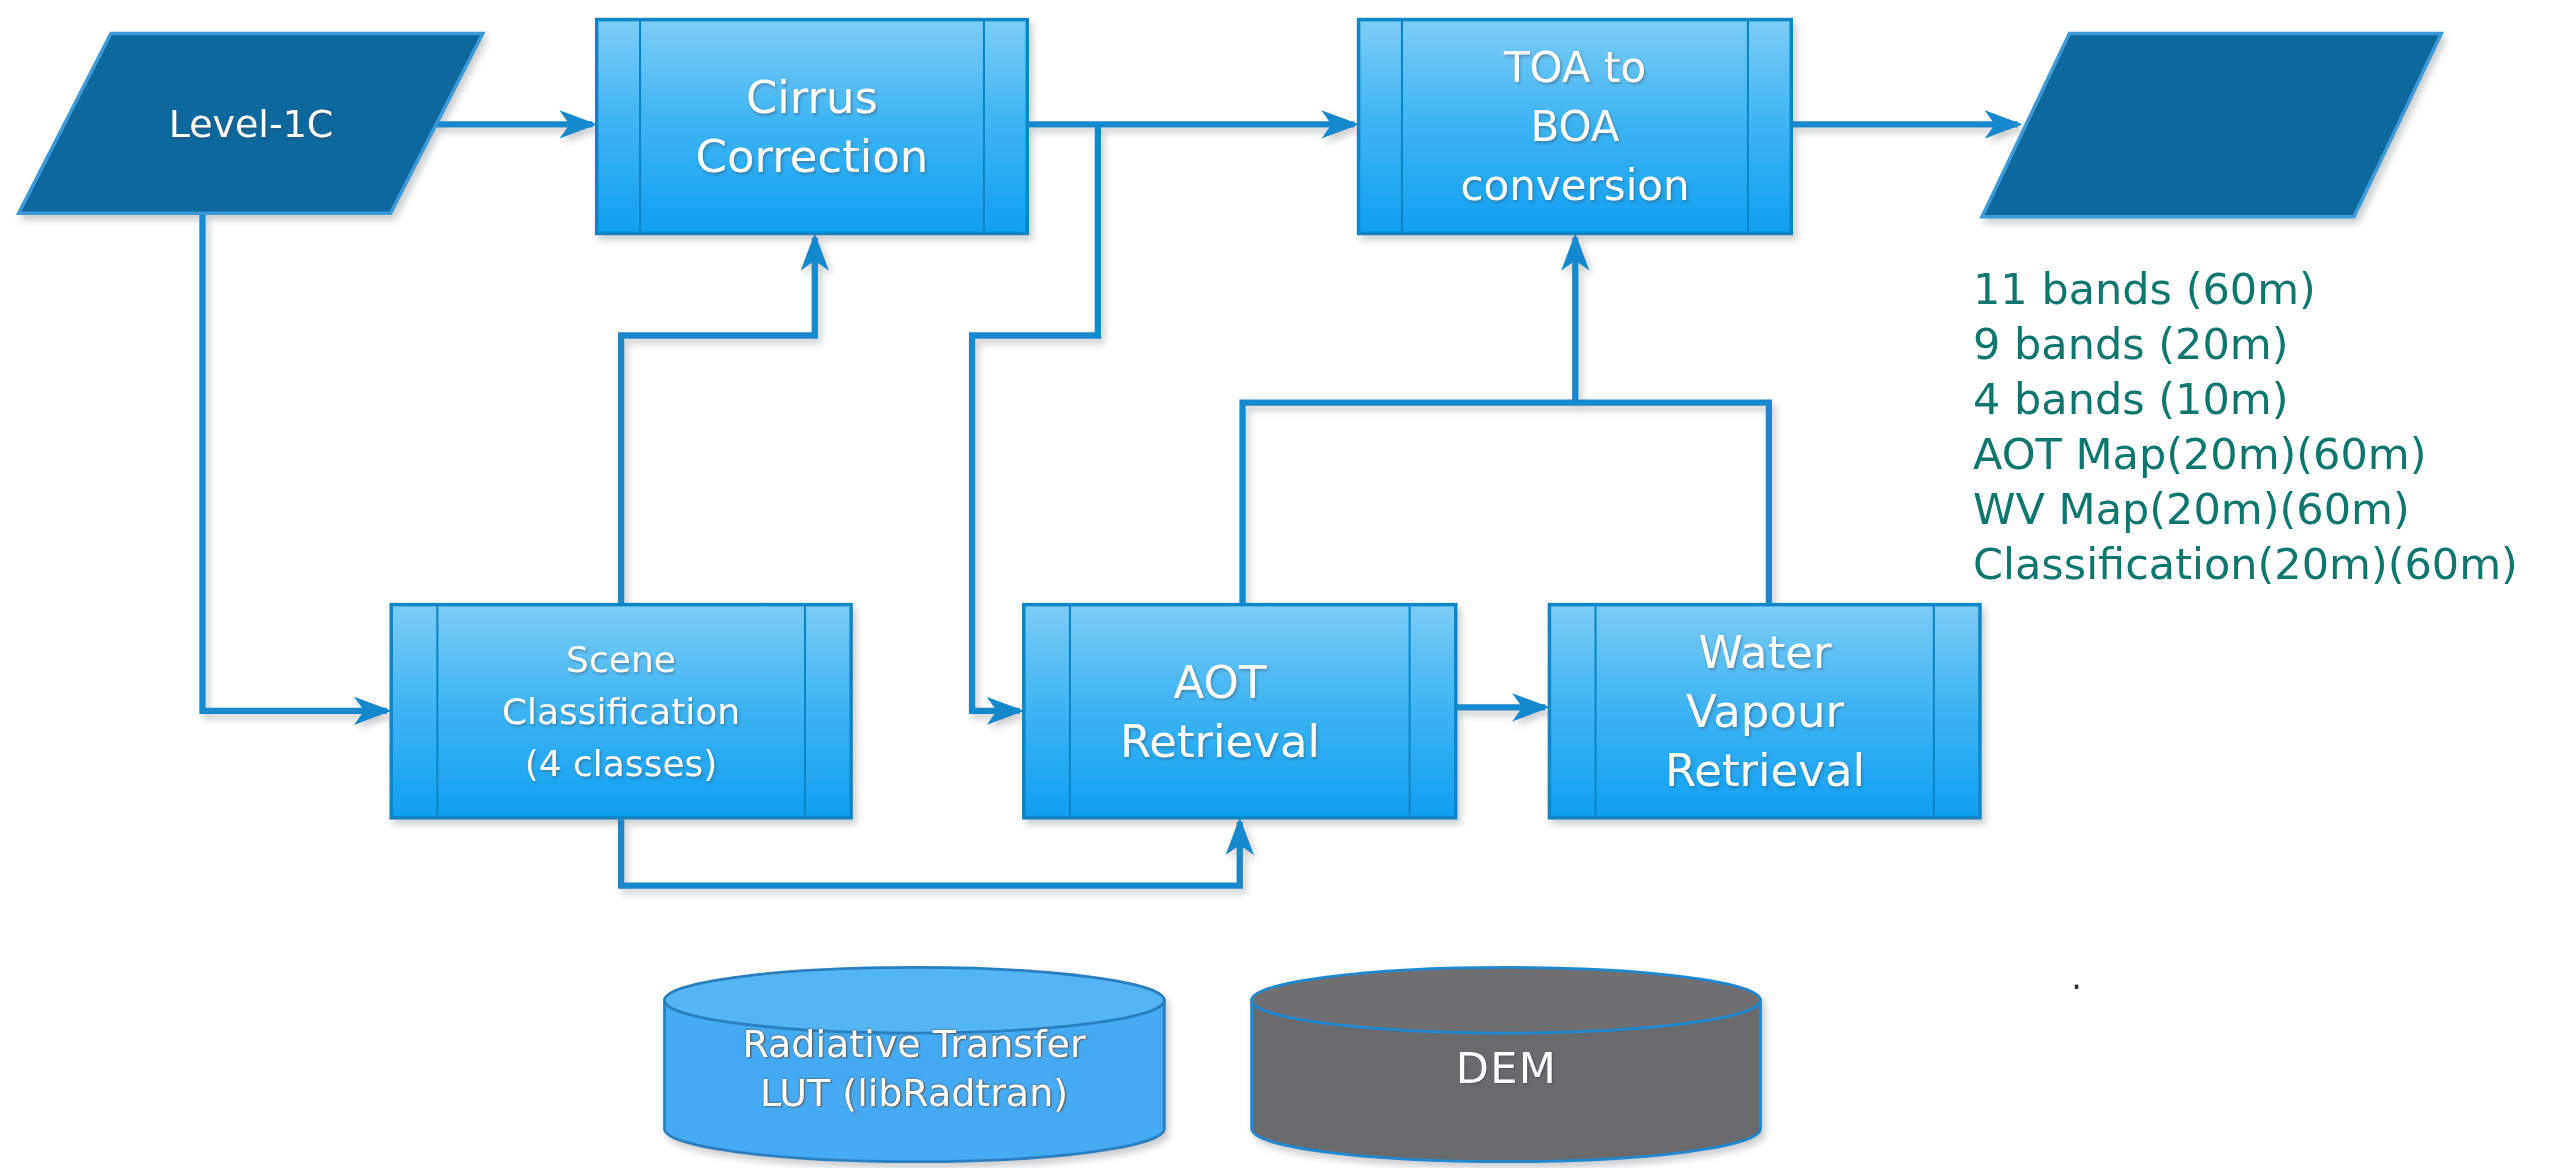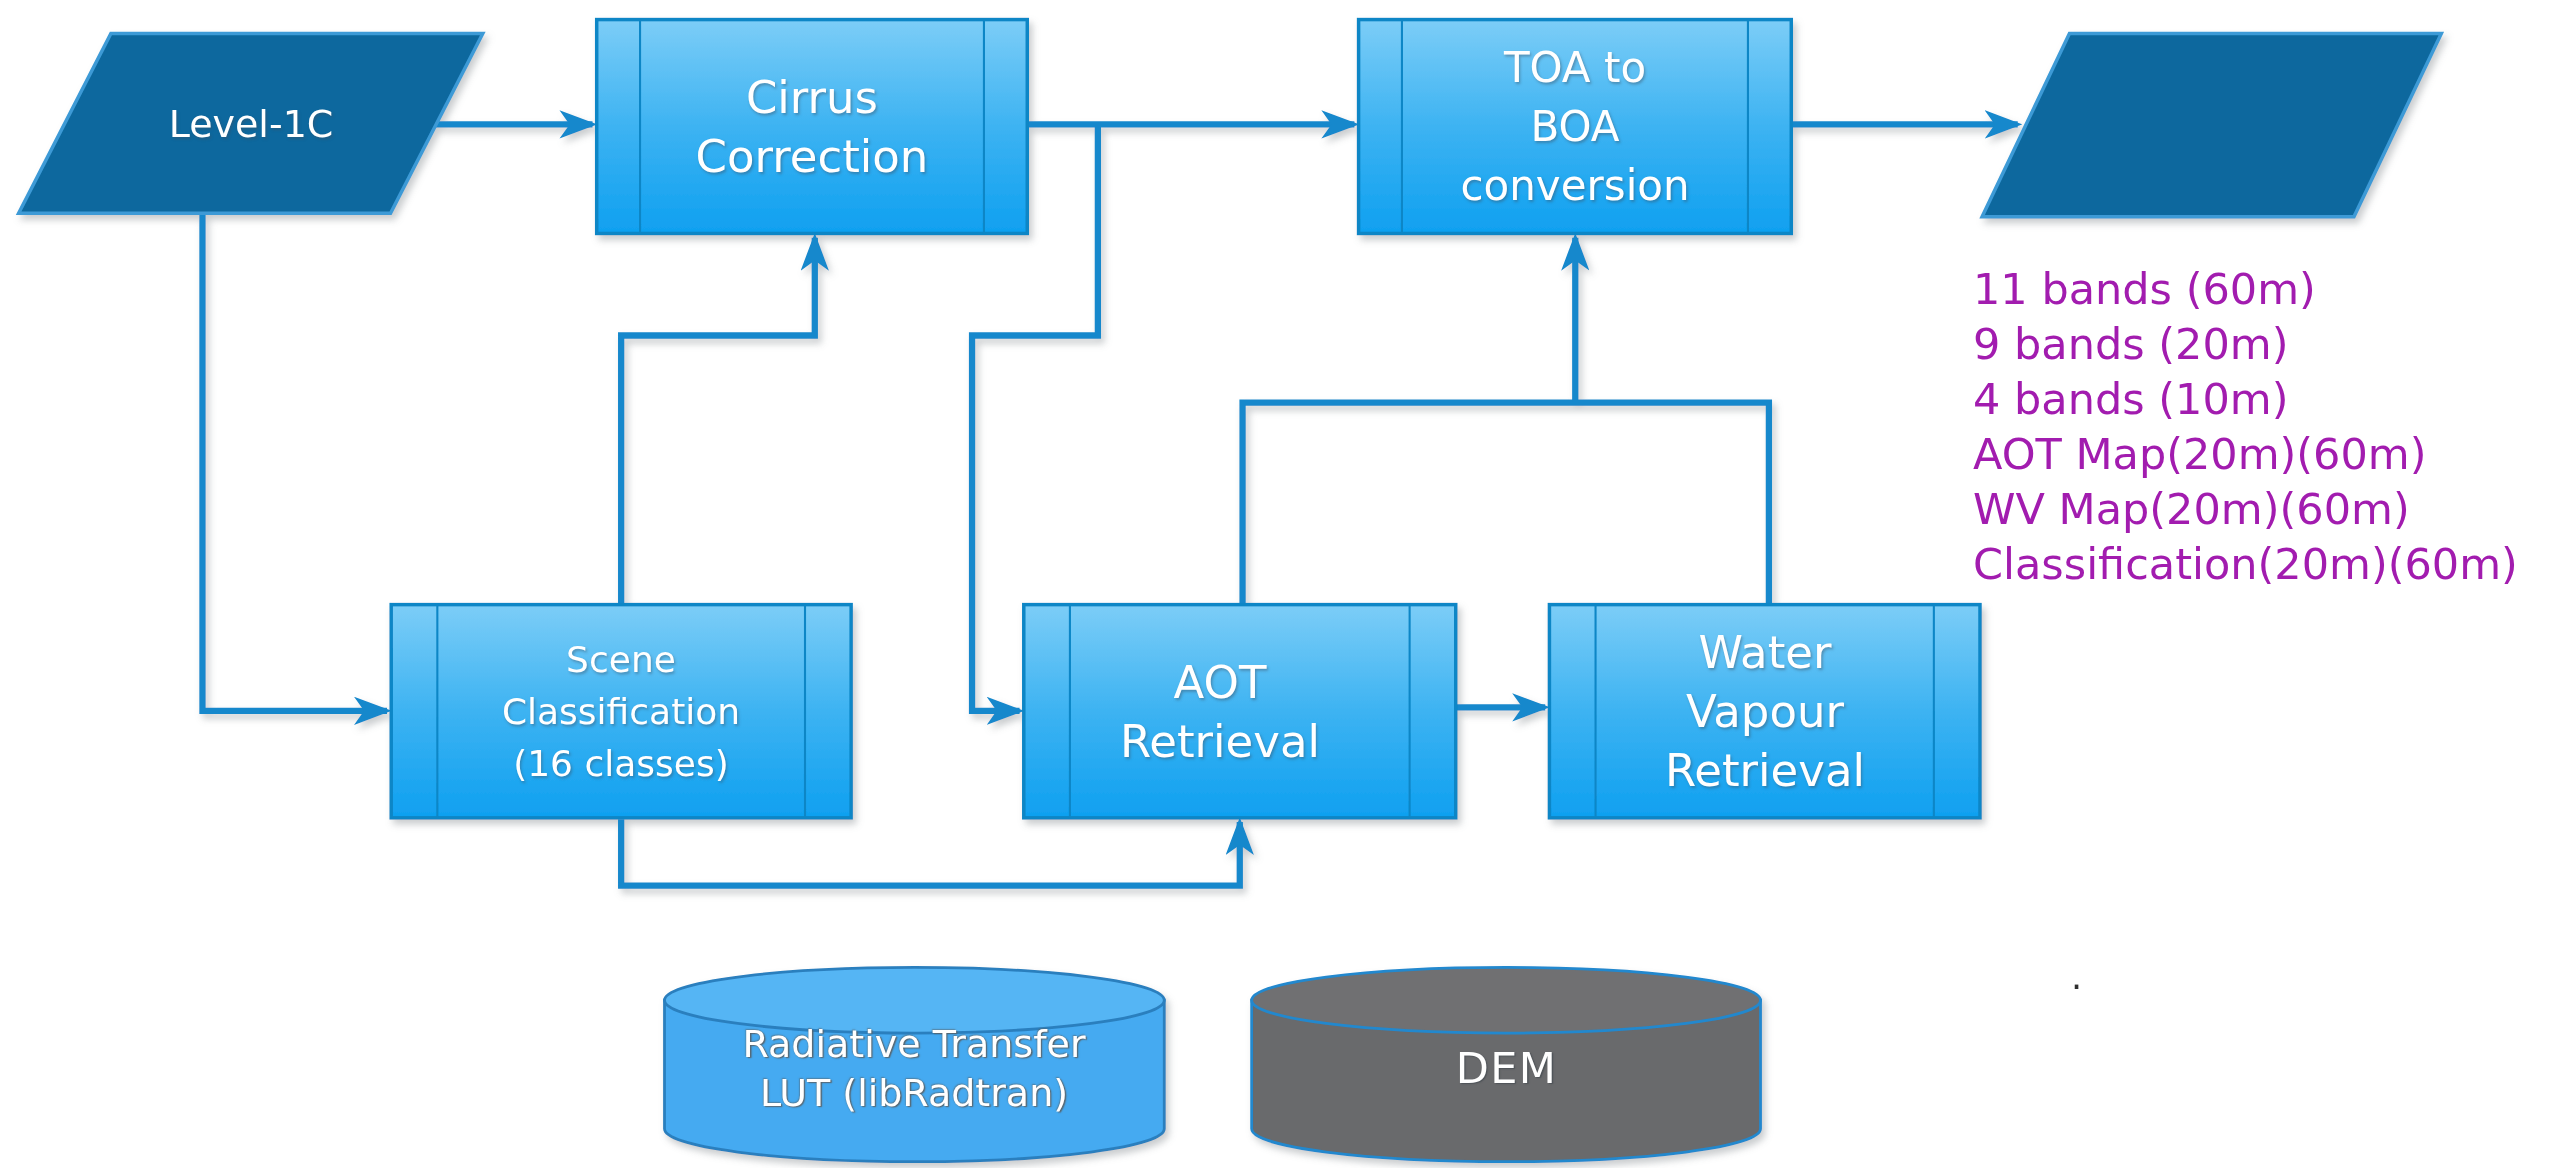--- a/index.html
+++ b/index.html
@@ -16,21 +16,21 @@
   .lbl-io{font-size:38px;font-weight:400;}
   .lbl-proc{font-size:45px;line-height:59px;text-align:center;}
   .lbl-proc-sm{font-size:36px;line-height:52px;}
   .lbl-toa{font-size:42px;line-height:59px;}
   .lbl-cyl{font-size:38px;line-height:49px;
     text-shadow:1.4px 1.4px 1.4px #57656e,-0.7px -0.7px 1.4px rgba(87,101,110,.6);}
   .lbl-dem{font-size:43px;letter-spacing:1.4px;
     text-shadow:1.4px 1.4px 1.4px #4d5257;}
   .outputs{
     position:absolute;left:1973px;top:262px;width:603px;
-    color:#a21caf;font-size:43px;line-height:55px;white-space:nowrap;
+    color:#0f766e;font-size:43px;line-height:55px;white-space:nowrap;
   }
   .stray-dot{position:absolute;left:2071px;top:957px;color:#2f2f2f;font-size:35px;}
 </style>
 </head>
 <body>
 
 <div id="canvas">
 
   <svg class="layer" viewBox="0 0 3684 1671" aria-hidden="true">
     <defs>
@@ -117,21 +117,21 @@
   <div class="node-label lbl-proc" style="left:640px;top:19.6px;width:344px;height:214px;">Cirrus
 Correction</div>
 
   <div class="node-label lbl-toa" style="left:1402px;top:19.6px;width:346px;height:214px;">TOA to
 BOA
 conversion</div>
 
 
   <div class="node-label lbl-proc-sm" style="left:437px;top:605px;width:368px;height:213px;">Scene
 Classification
-(16 classes)</div>
+(4 classes)</div>
 
   <div class="node-label lbl-proc" style="left:1070px;top:605px;width:300px;height:213px;">AOT
 Retrieval</div>
 
   <div class="node-label lbl-proc" style="left:1596px;top:605px;width:338px;height:213px;">Water
 Vapour
 Retrieval</div>
 
   <div class="node-label lbl-cyl" style="left:664px;top:1009px;width:500px;height:119px;">Radiative Transfer
 LUT (libRadtran)</div>

